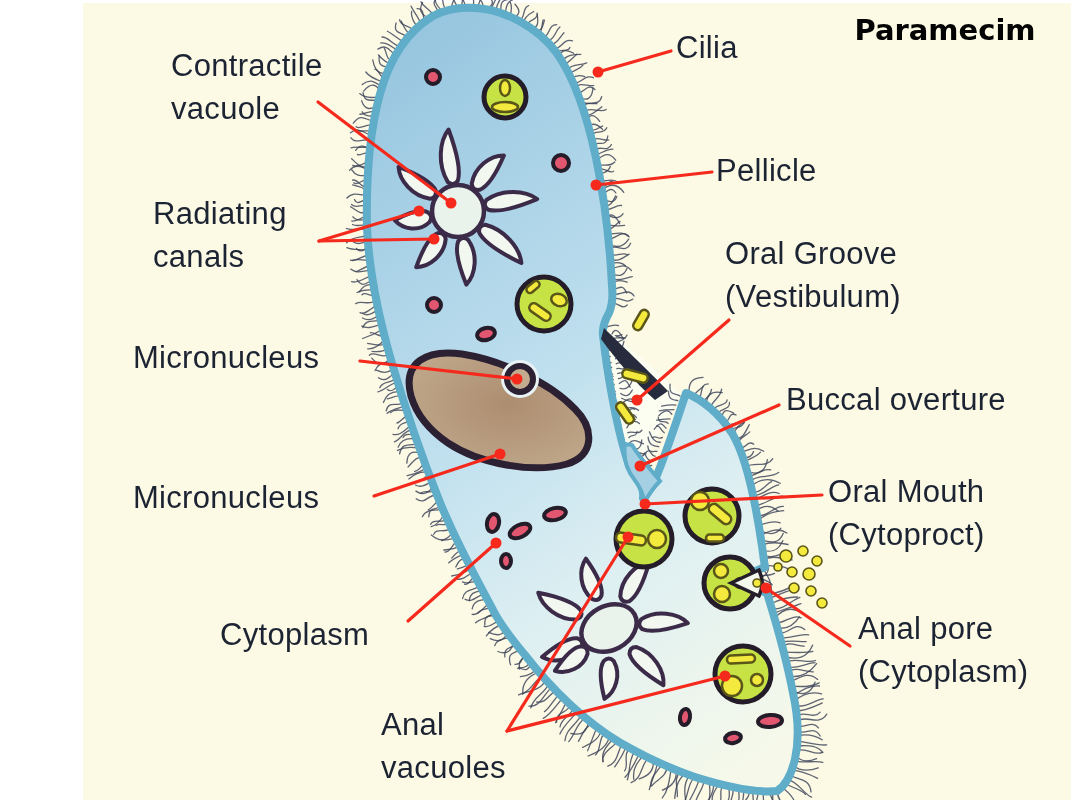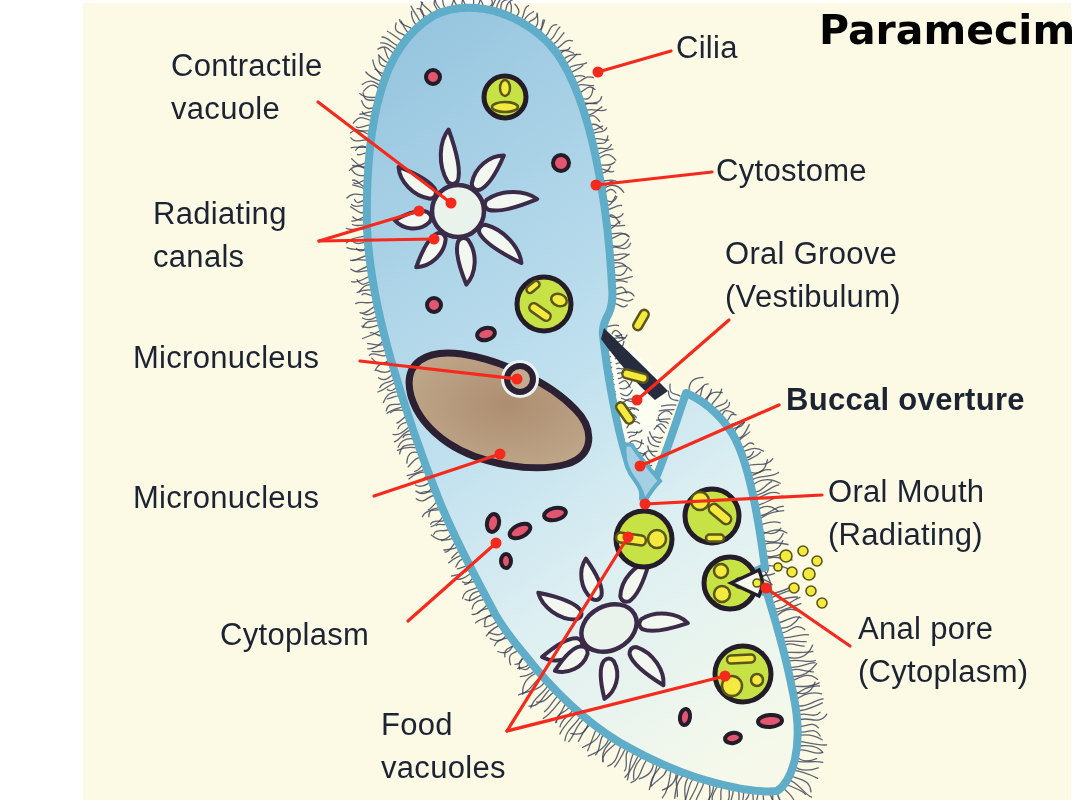--- a/index.html
+++ b/index.html
@@ -2,21 +2,21 @@
 <html><head>
 <meta charset="utf-8">
 <style>
   html,body{margin:0;padding:0;background:#ffffff;}
   #page{position:relative;width:1080px;height:800px;overflow:hidden;background:#ffffff;margin-left:28px;}
   #canvas{position:absolute;left:55px;top:3px;width:988px;height:797px;background:#fcf9e5;}
   #diagram{position:absolute;left:0;top:0;width:1080px;height:800px;}
   .lbl{position:absolute;font-family:"Liberation Sans",sans-serif;font-size:31px;line-height:43px;
        color:#1c2433;letter-spacing:.3px;white-space:nowrap;}
   #title{position:absolute;left:791px;top:2px;width:252px;text-align:center;color:#030303;
-         font-family:"DejaVu Sans",sans-serif;font-weight:700;font-size:41px;line-height:57px;}
+         font-family:"DejaVu Sans",sans-serif;font-weight:700;font-size:29px;line-height:57px;}
 </style>
 </head>
 <body>
 
 <div id="page">
   <div id="canvas" style="background: rgb(252, 249, 229);"></div>
   <svg id="diagram" viewBox="0 0 1080 800" xmlns="http://www.w3.org/2000/svg">
       <defs>
         <linearGradient id="bodyGrad" gradientUnits="userSpaceOnUse" x1="330" y1="60" x2="790" y2="720">
           <stop offset="0" stop-color="#96c5df"></stop>
@@ -649,39 +649,39 @@
       <div class="lbl" style="left: 105px; top: 336px;">
         <div>Micronucleus</div>
       </div>
       <div class="lbl" style="left: 105px; top: 476px;">
         <div>Micronucleus</div>
       </div>
       <div class="lbl" style="left: 192px; top: 613px;">
         <div>Cytoplasm</div>
       </div>
       <div class="lbl" style="left: 353px; top: 703px;">
-        <div>Food</div>
+        <div>Anal</div>
         <div>vacuoles</div>
       </div>
       <div class="lbl" style="left: 648px; top: 26px;">
         <div>Cilia</div>
       </div>
       <div class="lbl" style="left: 688px; top: 149px;">
-        <div>Cytostome</div>
+        <div>Pellicle</div>
       </div>
       <div class="lbl" style="left: 697px; top: 232px;">
         <div>Oral Groove</div>
         <div>(Vestibulum)</div>
       </div>
-      <div class="lbl" style="left: 758px; top: 378px; font-weight: bold;">
+      <div class="lbl" style="left: 758px; top: 378px;">
         <div>Buccal overture</div>
       </div>
       <div class="lbl" style="left: 800px; top: 470px;">
         <div>Oral Mouth</div>
-        <div>(Radiating)</div>
+        <div>(Cytoproct)</div>
       </div>
       <div class="lbl" style="left: 830px; top: 607px;">
         <div>Anal pore</div>
         <div>(Cytoplasm)</div>
       </div>
     </div>
   <div id="title" style="color: rgb(3, 3, 3);">
     <div>Paramecim</div>
   </div>
 </div>

